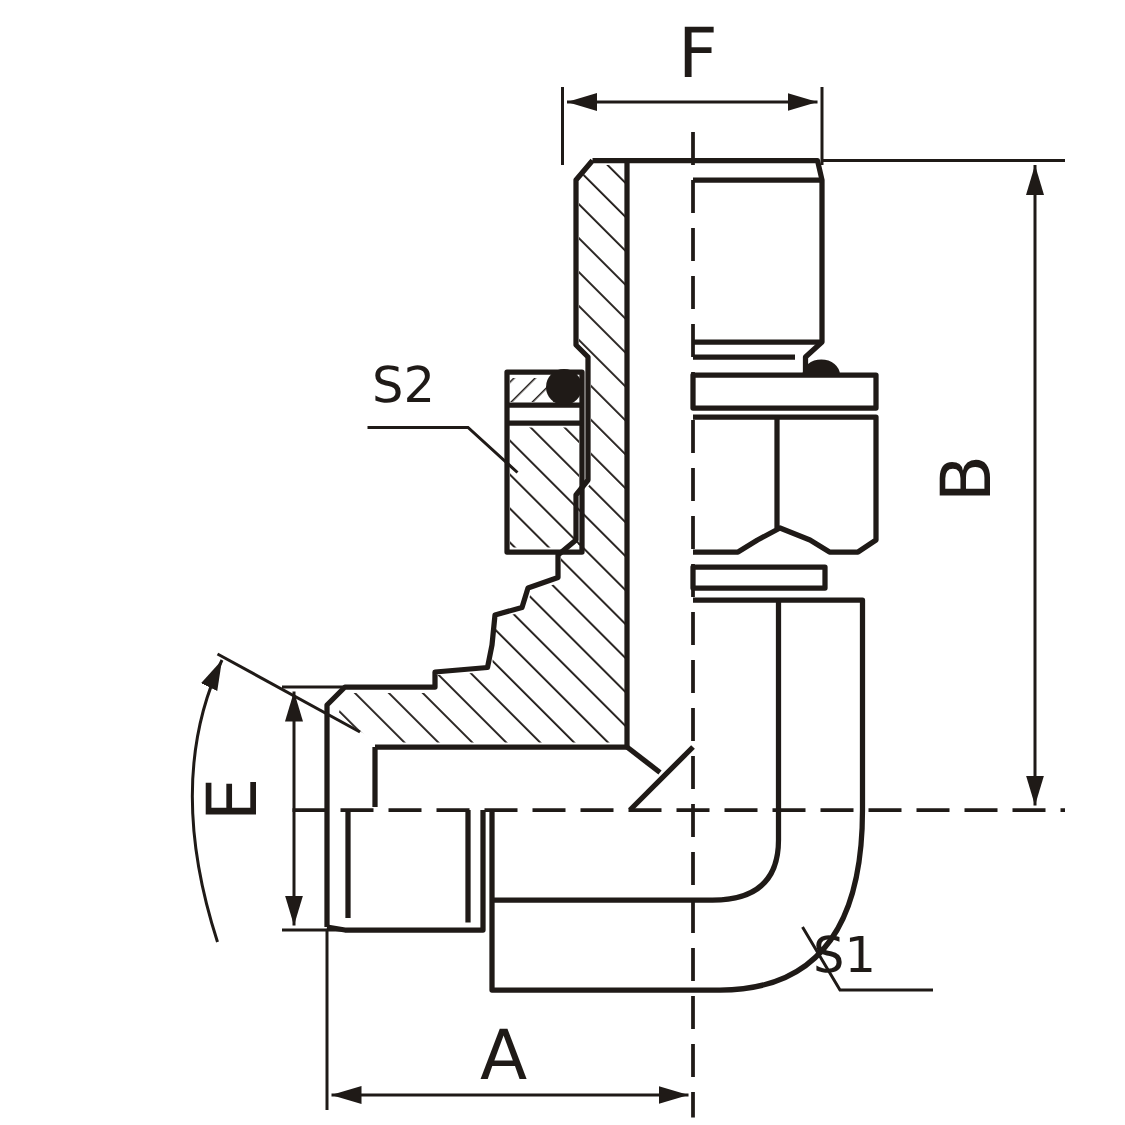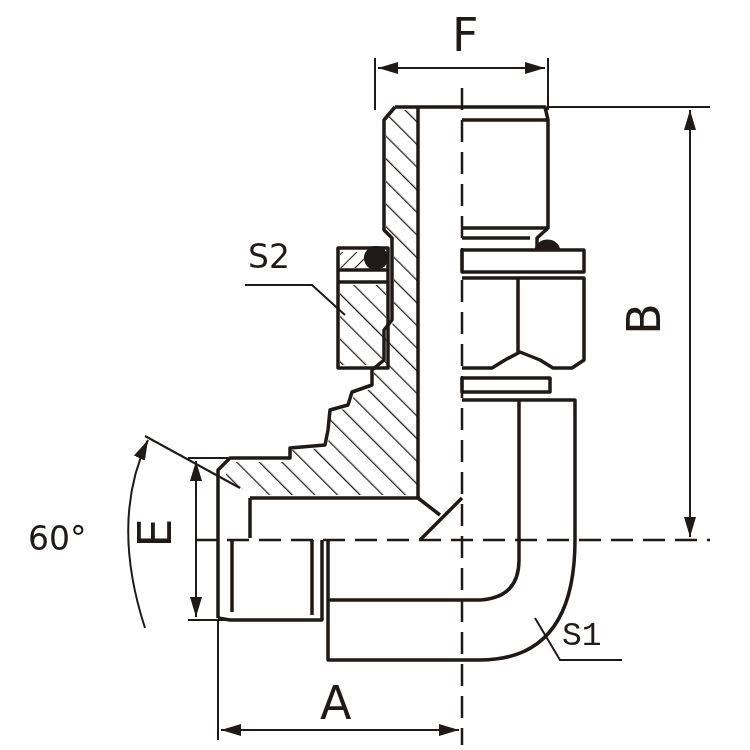--- a/index.html
+++ b/index.html
@@ -85,16 +85,15 @@
     <path d="M148,440 Q110,520 145,628" marker-start="url(#arr)"></path>
     <path d="M245,285 L312,285 L345,315"></path>
     <path d="M535,618 L560,660 L622,660"></path>
   </g>
 </svg>
 
 <div class="lbl big" style="left:452px;top:12px;">F</div>
 <div class="lbl big" style="left:628px;top:296px;transform:rotate(-90deg);">B</div>
 <div class="lbl big" style="left:320px;top:680px;">A</div>
 <div class="lbl big" style="left:140px;top:510px;transform:rotate(-90deg);">E</div>
-<div class="lbl mid" style="left:562px;top:620px;font-family:Liberation Mono, monospace;">S1</div>
+<div class="lbl mid" style="left:542px;top:620px;">S1</div>
 <div class="lbl mid" style="left:248px;top:240px;">S2</div>
-<div class="lbl mid" style="left:28px;top:522px;">60°</div>
 </div>
 
 </body></html>

